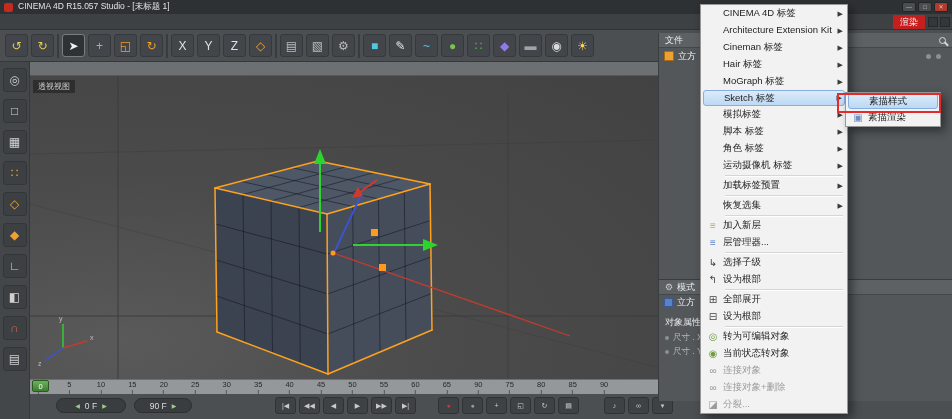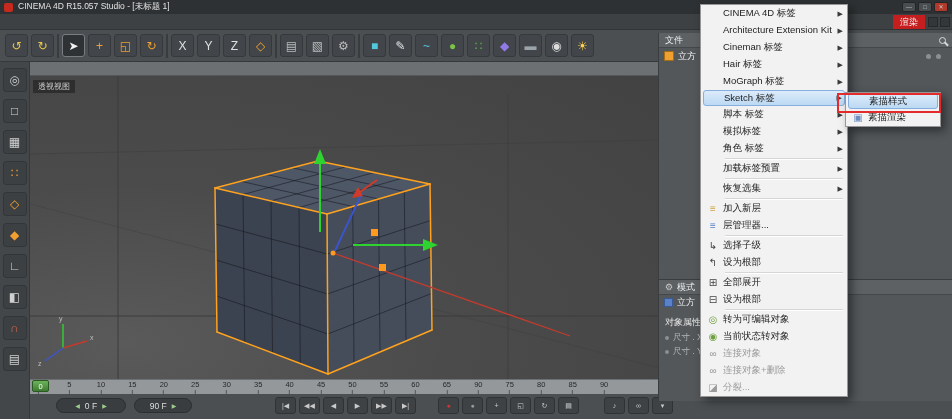--- a/index.html
+++ b/index.html
@@ -533,33 +533,38 @@
       <div class="cm-row sub" style="--i: 4;">
         <span class="cm-ico"></span>
         <span class="cm-label">MoGraph 标签</span>
         <span class="cm-arrow">▶</span>
       </div>
       <div class="cm-row hl sub" style="--i: 5;">
         <span class="cm-ico"></span>
         <span class="cm-label">Sketch 标签</span>
         <span class="cm-arrow">▶</span>
       </div>
+      <div class="cm-row sub" style="--i: 6;">
+        <span class="cm-ico"></span>
+        <span class="cm-label">模拟标签</span>
+        <span class="cm-arrow">▶</span>
+      </div>
       <div class="cm-row sub" style="--i: 7;">
         <span class="cm-ico"></span>
         <span class="cm-label">脚本 标签</span>
         <span class="cm-arrow">▶</span>
       </div>
-      <div class="cm-row sub" style="--i: 6;">
-        <span class="cm-ico"></span>
-        <span class="cm-label">模拟标签</span>
-        <span class="cm-arrow">▶</span>
-      </div>
       <div class="cm-row sub" style="--i: 8;">
         <span class="cm-ico"></span>
         <span class="cm-label">角色 标签</span>
+        <span class="cm-arrow">▶</span>
+      </div>
+      <div class="cm-row sub" style="--i: 9;">
+        <span class="cm-ico"></span>
+        <span class="cm-label">运动摄像机 标签</span>
         <span class="cm-arrow">▶</span>
       </div>
       <div class="cm-row sep" style="--i: 10;">
         
         
         
       </div>
       <div class="cm-row sub" style="--i: 11;">
         <span class="cm-ico"></span>
         <span class="cm-label">加载标签预置</span>

